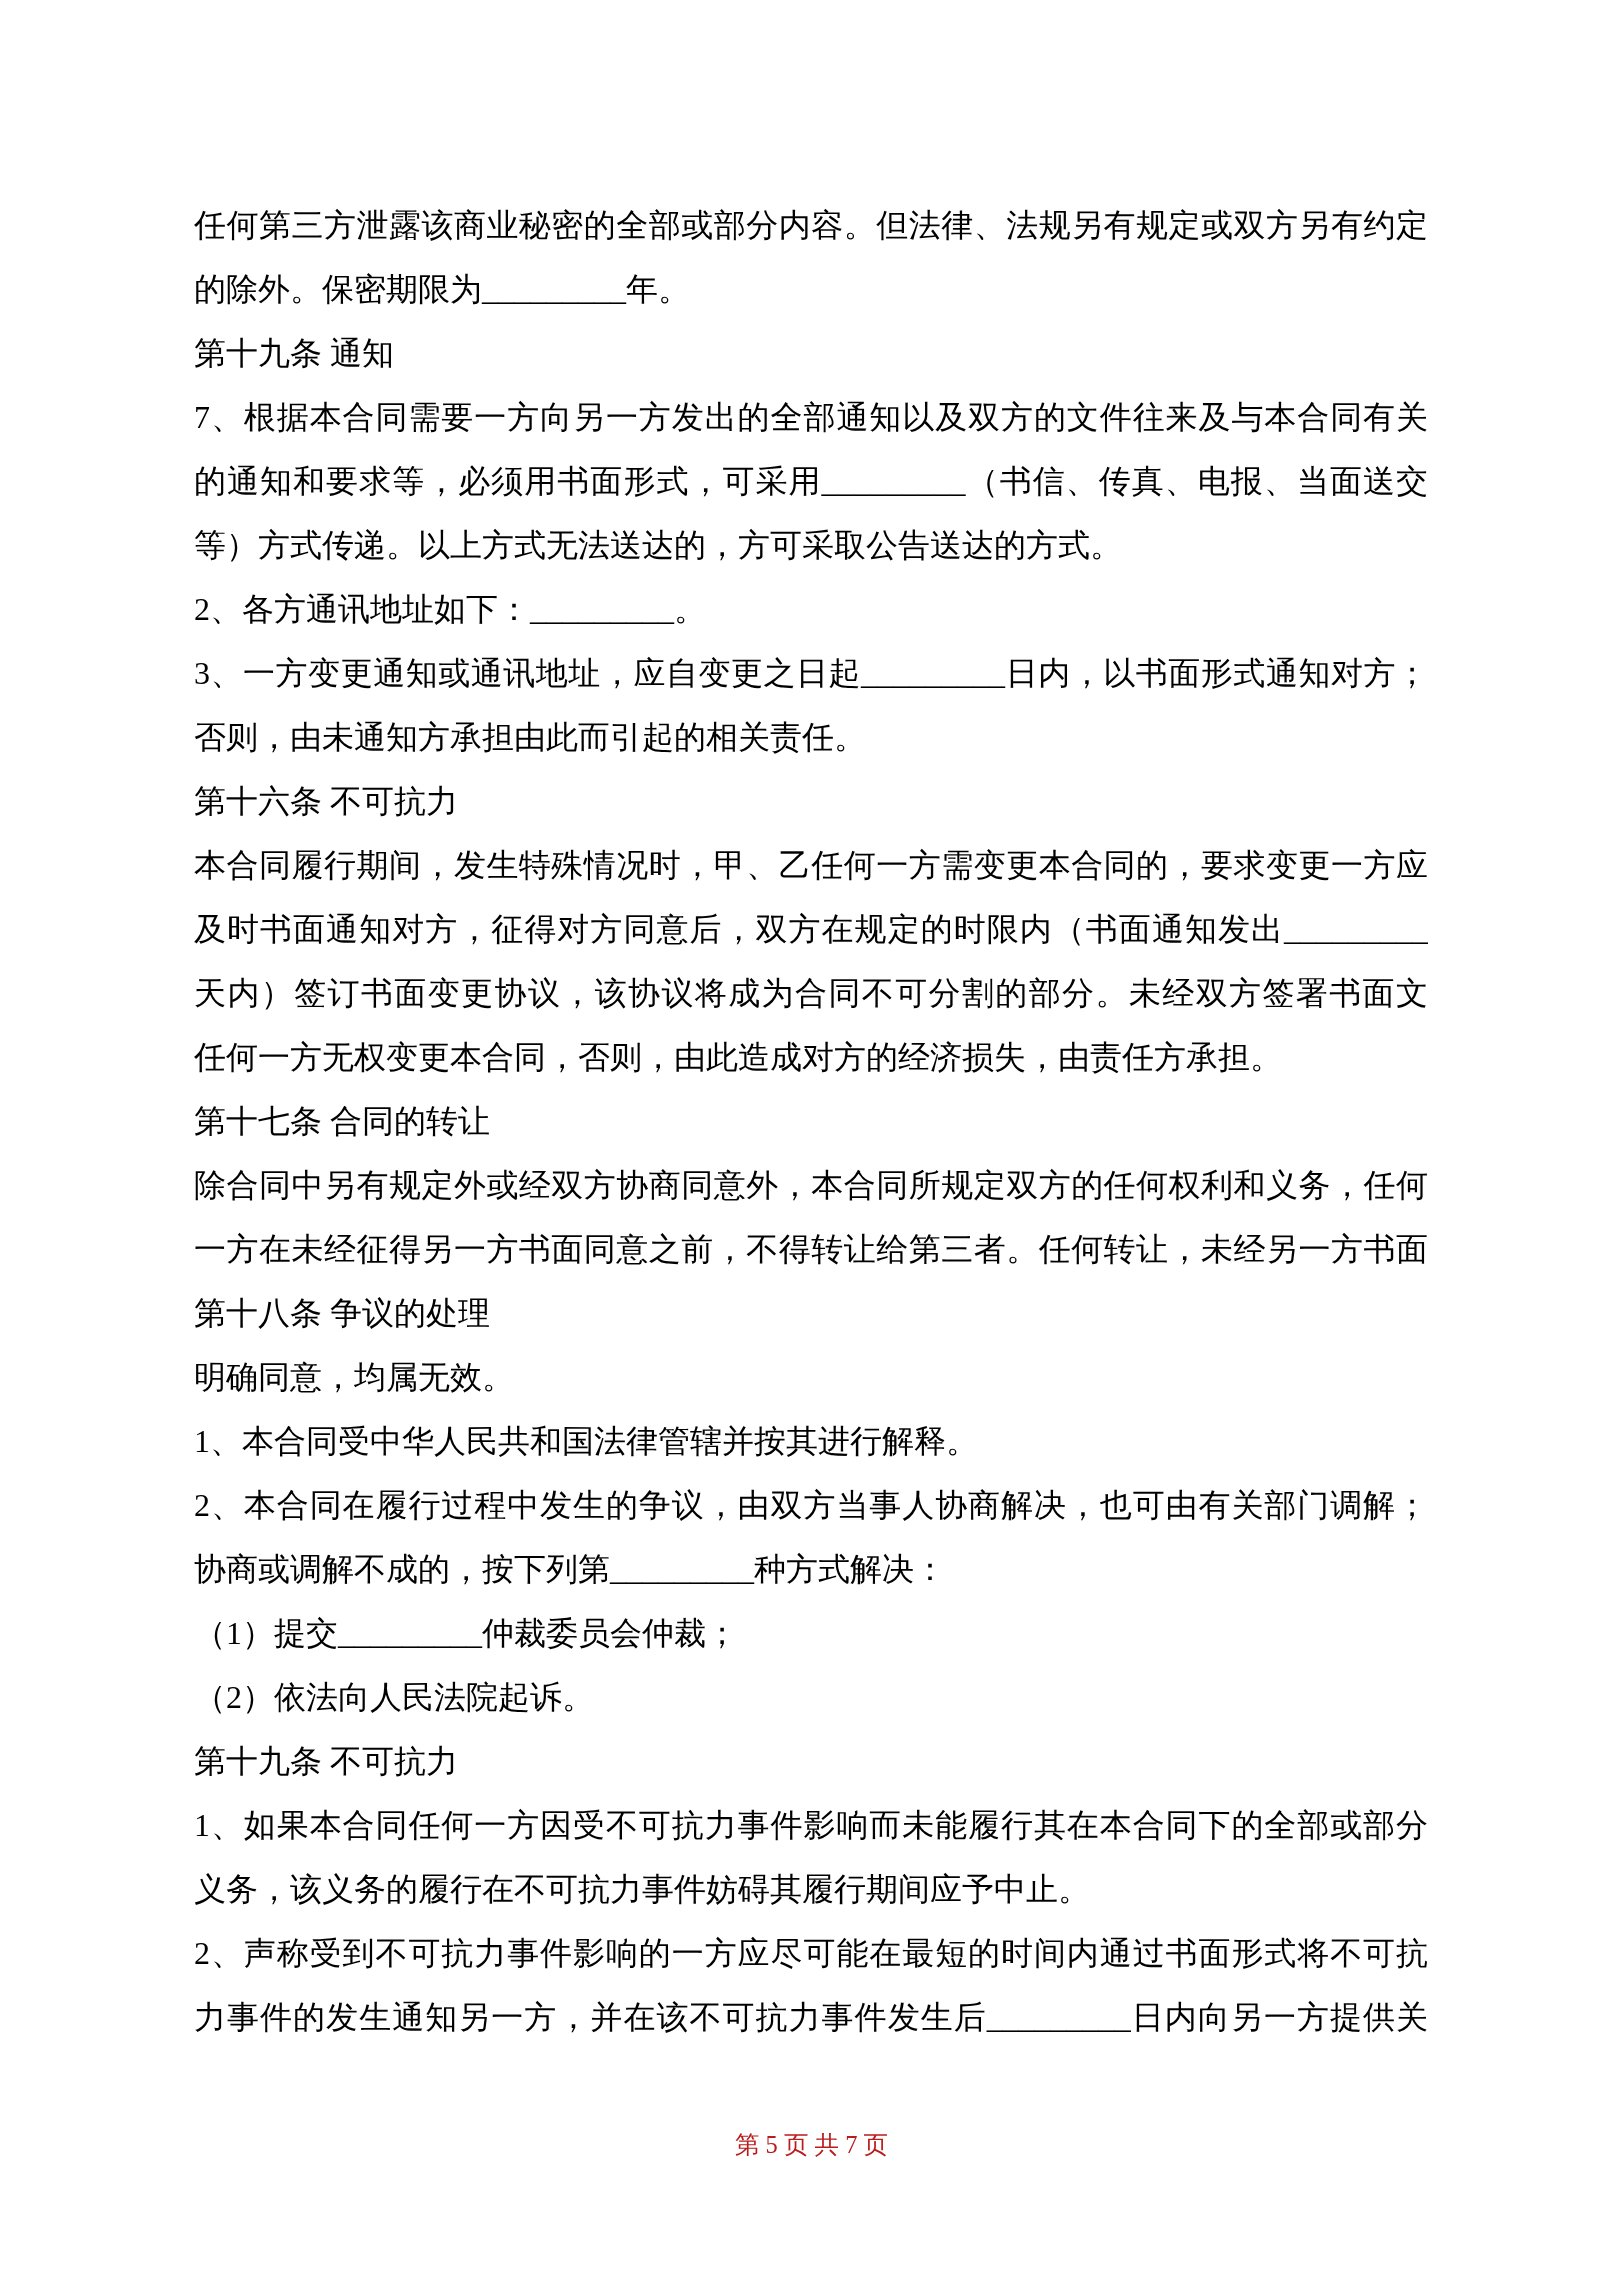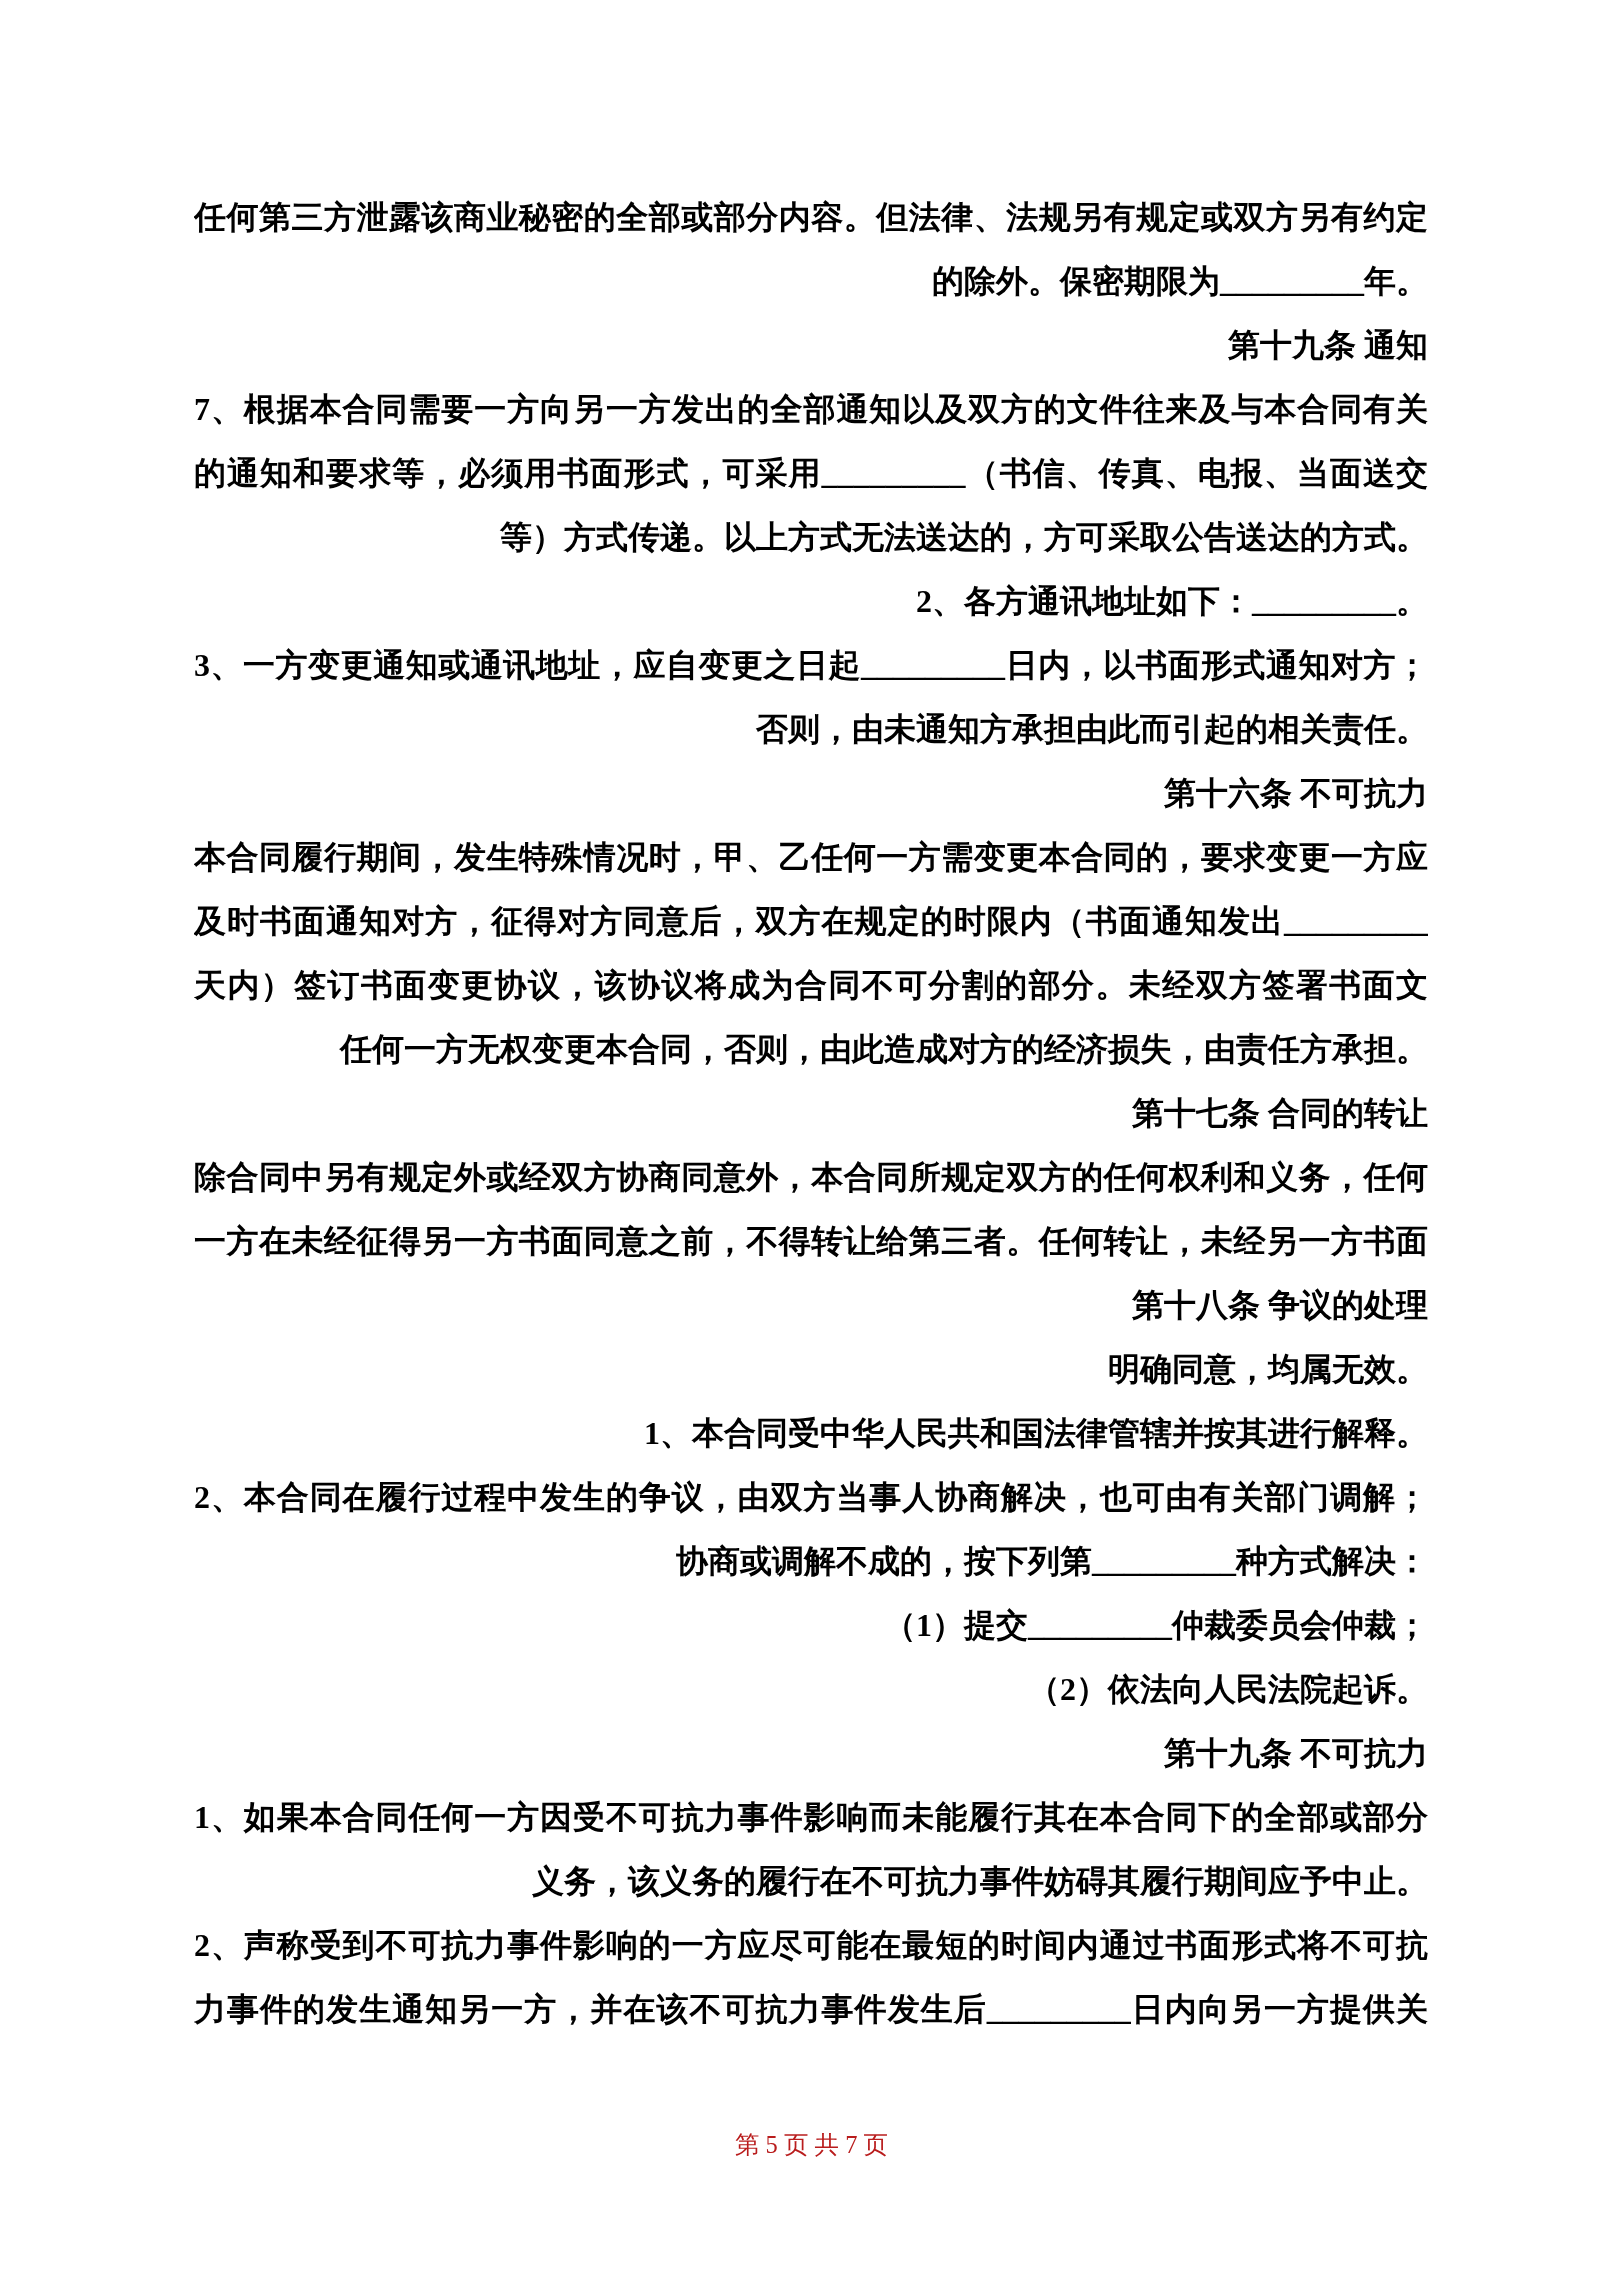--- a/index.html
+++ b/index.html
@@ -12,31 +12,30 @@
     width: 1623px;
     height: 2294px;
     background: #ffffff;
     color: #000000;
     font-family: "Liberation Serif", "DejaVu Serif", serif;
     overflow: hidden;
   }
   .content {
     position: absolute;
     left: 194px;
-    top: 185px;
+    top: 193px;
     width: 1234px;
-    font-weight: bold;
   }
   .line {
     font-size: 32px;
     line-height: 64px;
     height: 64px;
     overflow: hidden;
     white-space: pre-wrap;
-    text-align: right;
+    text-align: left;
     color: #000000;
   }
   .line.justify {
     text-align: justify;
     text-align-last: justify;
   }
   .footer {
     position: absolute;
     top: 2127px;
     left: 0;

